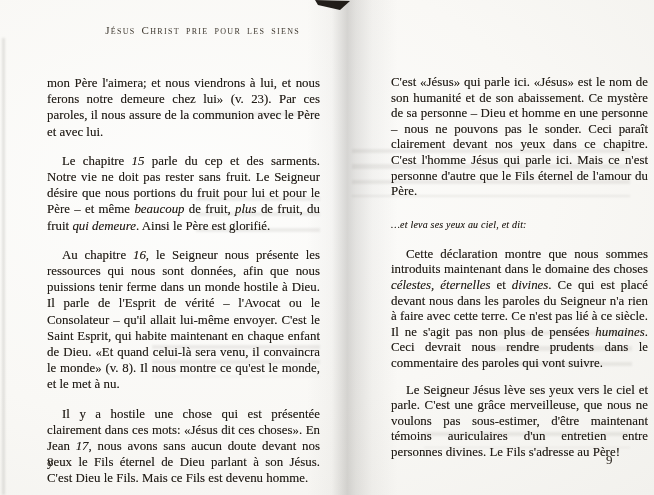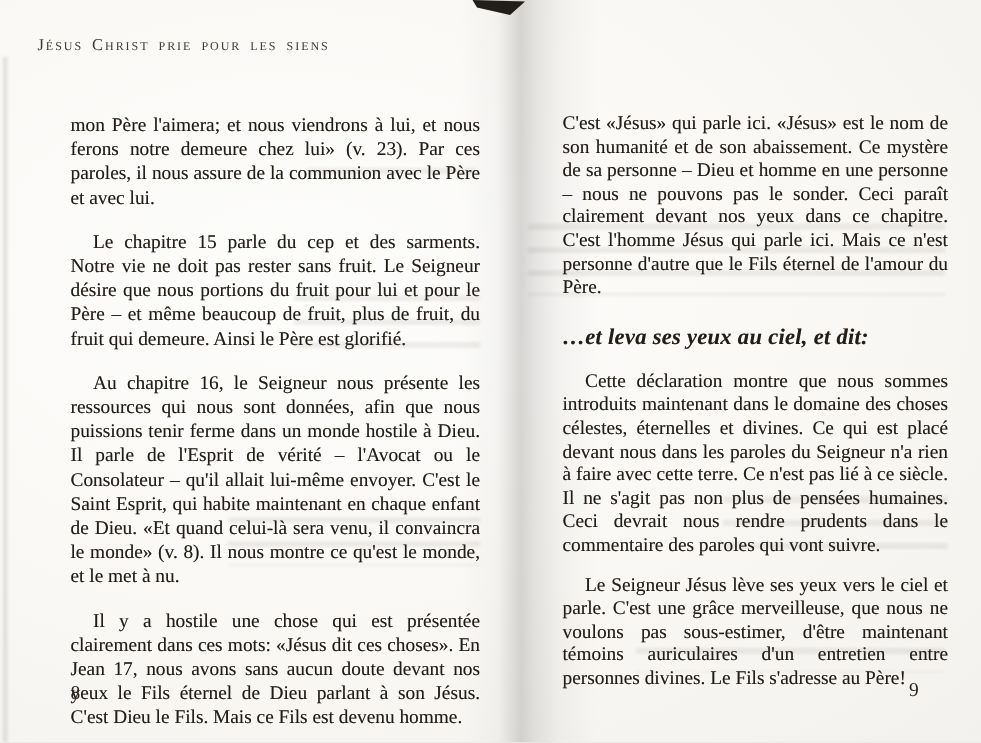--- a/index.html
+++ b/index.html
@@ -20,38 +20,38 @@
       rgba(30,27,23,0.04) 72%,
       rgba(30,27,23,0) 100%);
   }
   .left-edge{
     position:absolute;left:2px;top:38px;width:3px;height:457px;
     background:rgba(60,56,50,0.12);filter:blur(1px);pointer-events:none;
   }
   .wedge{position:absolute;left:300px;top:0;width:70px;height:16px;pointer-events:none;}
   
   .running-header{
-    position:absolute;top:24px;text-align:left;
+    position:absolute;top:24px;text-align:right;
     font-variant:small-caps;font-size:11px;letter-spacing:1.3px;word-spacing:2px;
     color:#3e382f;
   }
   .rh-left{left:25px;width:275px;}
   .rh-right{left:375px;width:257px;}
   
   .page-body{position:absolute;text-align:justify;color:#221d17;
     text-shadow:0 0 0.4px rgba(30,25,20,0.45);margin-top:28px;}
   .left-body{left:47px;top:47px;width:273px;font-size:12.9px;line-height:16.2px;}
-  .right-body{left:375px;top:47px;width:257px;font-size:12.9px;line-height:15.6px;}
+  .right-body{left:391px;top:47px;width:257px;font-size:12.9px;line-height:15.6px;}
   .para{margin:0 0 13px 0;}
   .right-body .para{margin:0 0 11px 0;}
   .para.indent{text-indent:15px;}
-  .it{}
+  .it{font-style:italic;}
   .section-heading{
-    font-style:italic;font-size:15px;line-height:20px;color:#221d17;
-    margin:15px 0 12px 0;font-weight:bold;letter-spacing:0.2px;
+    font-style:italic;font-size:10px;line-height:20px;color:#221d17;
+    margin:15px 0 12px 0;font-weight:normal;letter-spacing:0.2px;
   }
   
   .page-number{position:absolute;font-size:13px;color:#2a241d;}
   .pn-left{left:47px;top:454px;}
   .pn-right{left:606px;top:452px;}
   
   .ghost{
     position:absolute;pointer-events:none;opacity:0.10;filter:blur(1.1px);
     background-image:repeating-linear-gradient(180deg,
       rgba(80,74,66,0.85) 0px, rgba(80,74,66,0.85) 4px,

